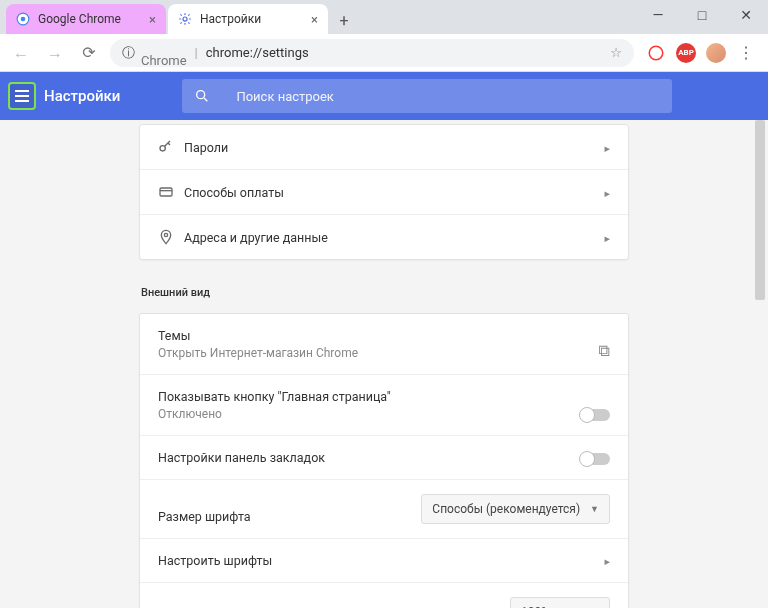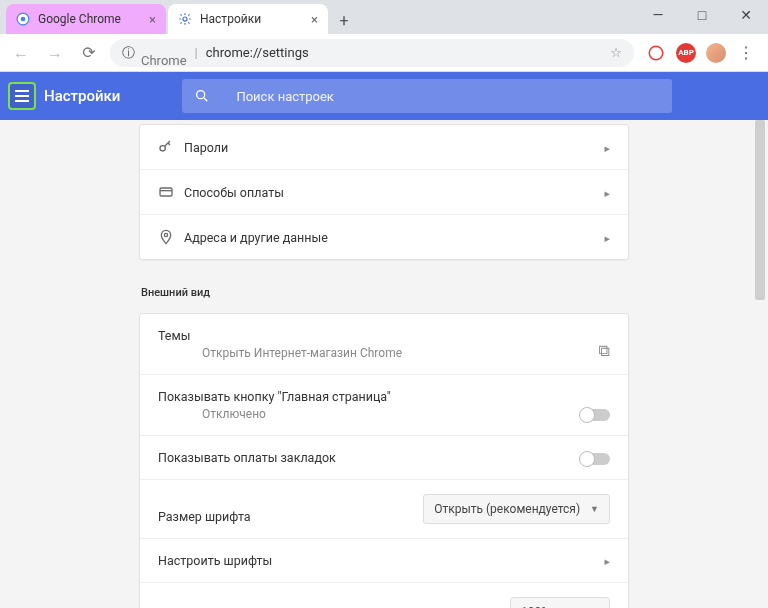--- a/index.html
+++ b/index.html
@@ -43,21 +43,21 @@
 
 
 .content { position: absolute; top: 120px; left: 0; right: 0; bottom: 0; background: #f4f4f4; overflow-y: auto; display: flex; justify-content: center; }
 .content-inner { width: 490px; padding-top: 4px; }
 .card { background: #fff; border: 1px solid #e2e2e2; border-radius: 3px; margin-bottom: 26px; box-shadow: 0 1px 2px rgba(0,0,0,0.04); }
 .row { display: flex; align-items: flex-end; padding: 14px 18px; border-top: 1px solid #eee; font-size: 12.5px; color: #333; }
 .row:first-child { border-top: none; }
 .row .icon-slot { width: 26px; color: #6a6a6a; display: flex; }
 .row .label-col { flex: 1; }
 .row .label-col .main { color: #333; }
-.row .label-col .sub { color: #888; font-size: 12px; margin-top: 3px; margin-left: 44px; }
+.row .label-col .sub { color: #888; font-size: 12px; margin-top: 3px; }
 .row .trail { color: #777; display: flex; align-items: center; }
 .chev { font-size: 11px; color: #888; }
 .section-title { font-size: 11px; color: #333; font-weight: 500; margin: 0 0 14px 2px; }
 .toggle { width: 30px; height: 12px; background: #ccc; border-radius: 6px; position: relative; }
 .toggle::after { content: ""; width: 14px; height: 14px; background: #fff; border: 1px solid #bbb; border-radius: 50%; position: absolute; top: -2px; left: -1px; }
 .select { height: 30px; background: #f6f6f6; border: 1px solid #ddd; border-radius: 3px; padding: 0 10px; display: flex; align-items: center; font-size: 12px; color: #444; gap: 10px; min-width: 100px; justify-content: space-between; }
 .select .caret { color: #777; font-size: 9px; }
 .ext-link { font-size: 16px; color: #888; }
 .scrollbar { position: absolute; right: 1px; top: 120px; width: 14px; height: 480px; background: #f4f4f4; }
 .scrollbar-thumb { position: absolute; right: 2px; width: 10px; height: 180px; top: 0; background: #cfcfcf; border-radius: 2px; }
@@ -201,33 +201,33 @@
         <div class="label-col">
           <div class="main">Показывать кнопку "Главная страница"</div>
           <div class="sub">Отключено</div>
         </div>
         <div class="trail">
             <div class="toggle"></div>
           </div>
       </div>
       <div class="row">
         <div class="label-col">
-            <div class="main">Показывать оплаты закладок</div>
+            <div class="main">Настройки панель закладок</div>
           </div>
         <div class="trail">
             <div class="toggle"></div>
           </div>
       </div>
       <div class="row">
         <div class="label-col">
             <div class="main">Размер шрифта</div>
           </div>
         <div class="trail">
           <div class="select">
-            <span>Открыть (рекомендуется)</span>
+            <span>Способы (рекомендуется)</span>
             <span class="caret">▼</span>
           </div>
         </div>
       </div>
       <div class="row">
         <div class="label-col">
             <div class="main">Настроить шрифты</div>
           </div>
         <div class="trail">
             <span class="chev">▸</span>

